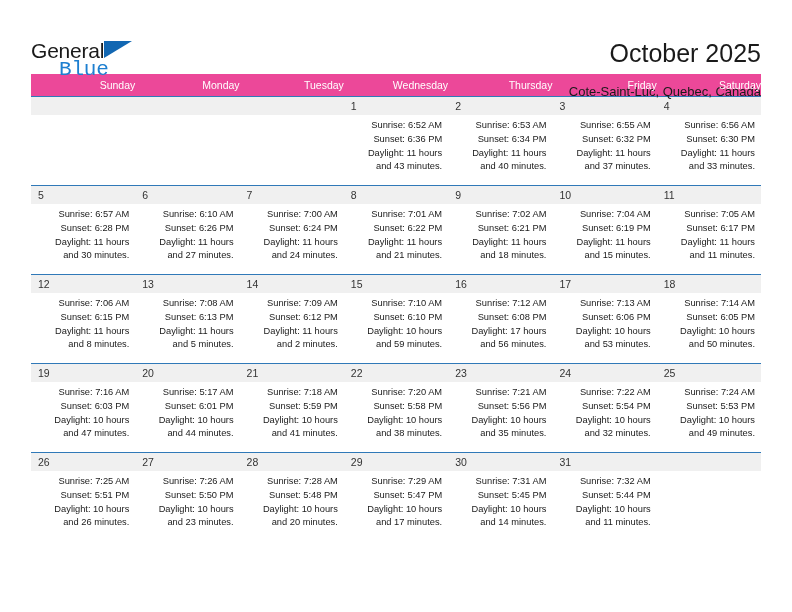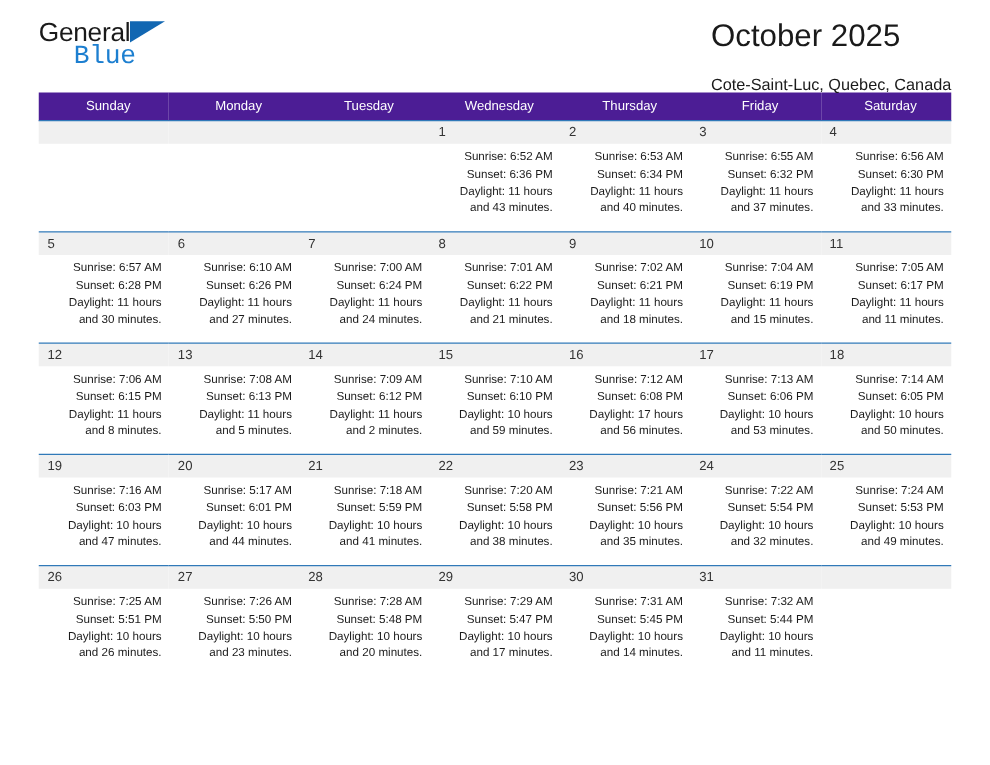--- a/index.html
+++ b/index.html
@@ -20,21 +20,21 @@
     height: 612px;
     box-sizing: border-box;
     padding: 0 31px;
   }
 
   
   .top {
     display: flex;
     align-items: flex-start;
     justify-content: space-between;
-    padding-top: 14px;
+    padding-top: 38px;
     height: 74px;
     box-sizing: border-box;
   }
   .logo {
     position: relative;
     width: 108px;
     height: 48px;
     line-height: 1;
     user-select: none;
   }
@@ -59,20 +59,21 @@
   .logo-blue {
     position: absolute;
     left: 28px;
     top: 21px;
     font-size: 21px;
     letter-spacing: -0.2px;
     color: #1d7fd0;
     font-family: Liberation Mono, monospace;
   }
   .titles {
+    text-align: right;
     padding-top: 1px;
   }
   .cal-title {
     font-size: 25px;
     color: #1a1a1a;
     line-height: 1.15;
     white-space: nowrap;
   }
   .cal-sub {
     font-size: 13px;
@@ -81,25 +82,25 @@
     white-space: nowrap;
   }
 
   
   .cal {
     width: 730px;
     border-collapse: collapse;
     table-layout: fixed;
   }
   .cal th {
-    background: #4c1d95;
+    background: #ec4899;
     color: #ffffff;
     font-size: 10.5px;
     font-weight: normal;
-    text-align: center;
+    text-align: right;
     padding: 5px 0 5px 7px;
     height: 18px;
     box-sizing: border-box;
   }
   .cal td {
     vertical-align: top;
     padding: 0;
     border-top: 1px solid #3079b8;
     height: 89px;
     box-sizing: border-box;

